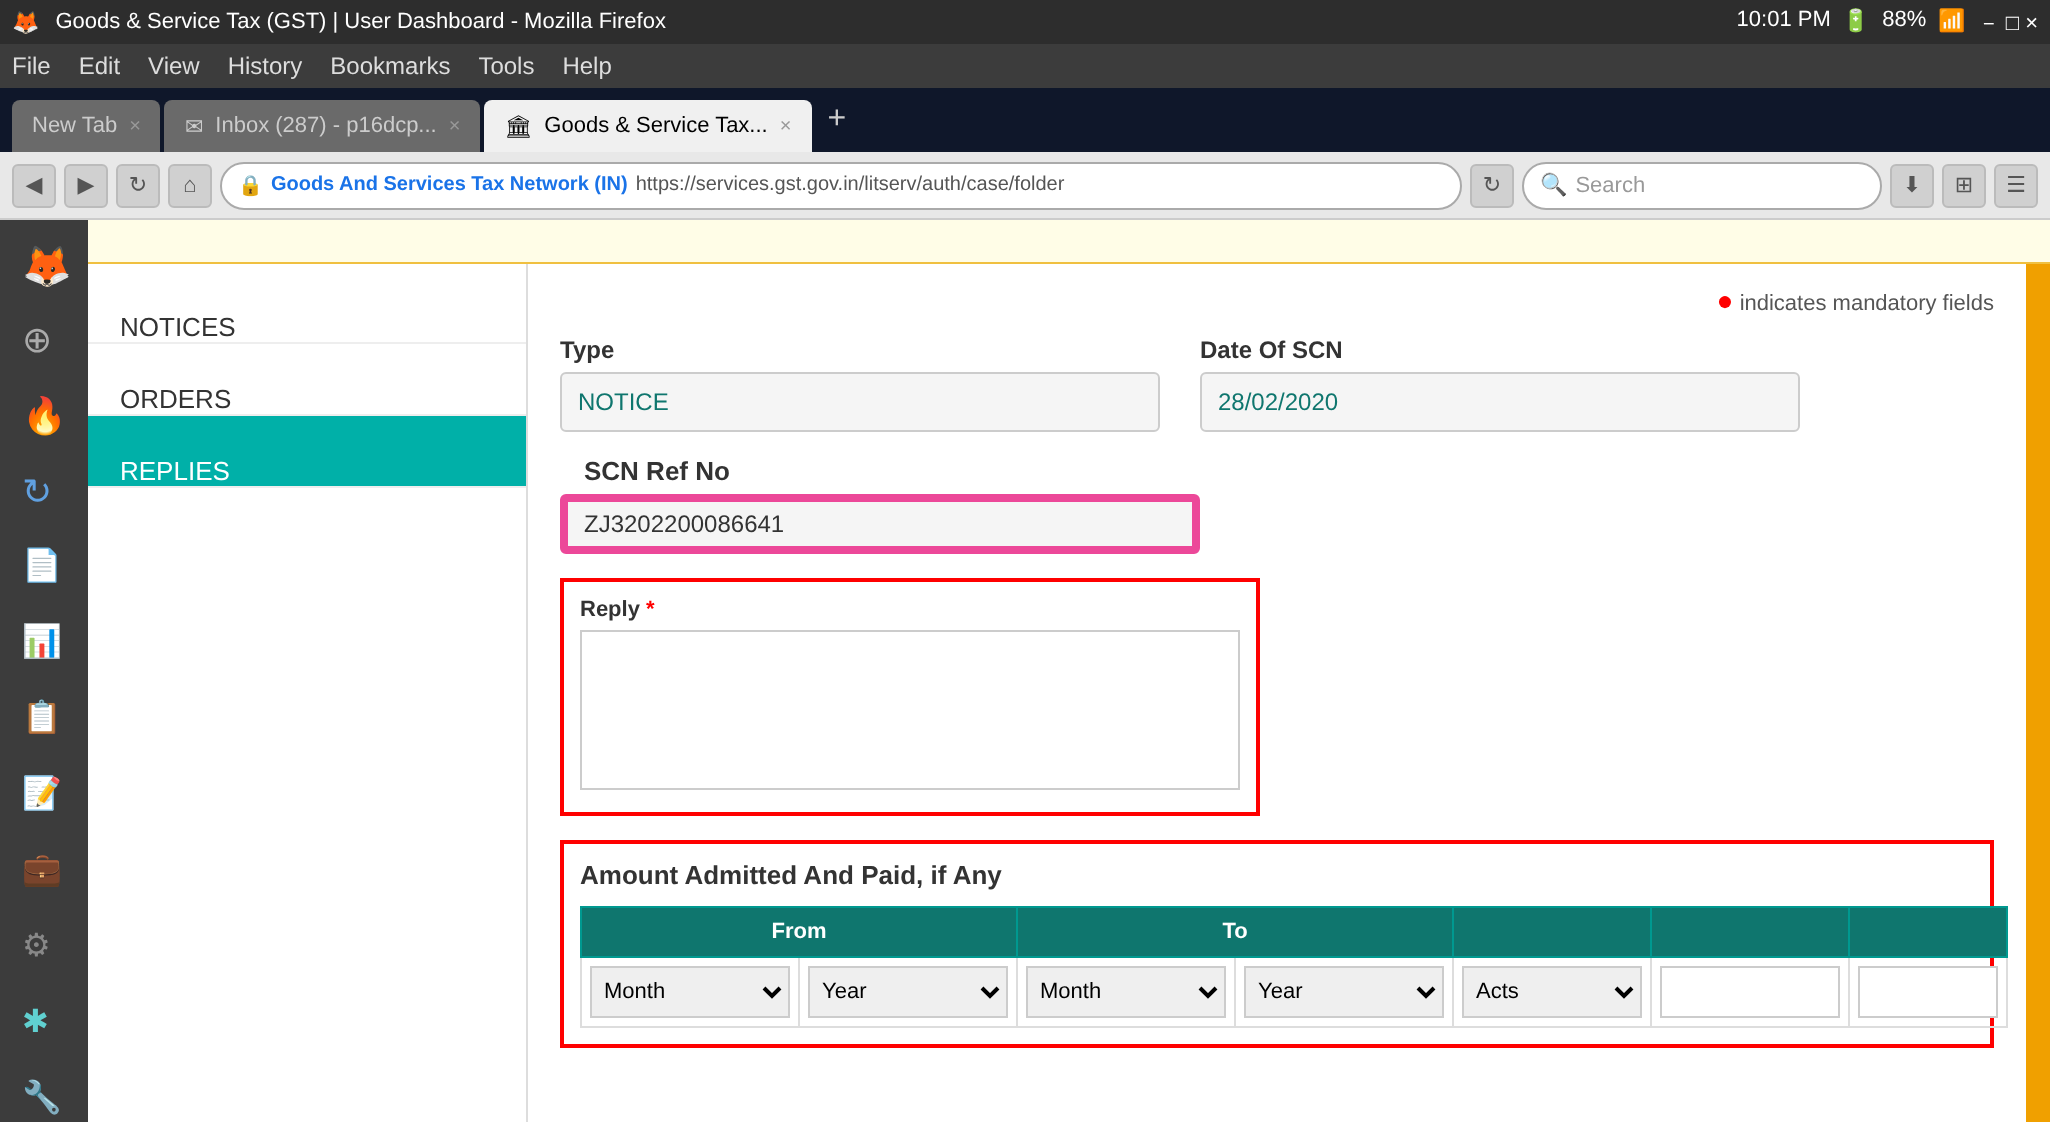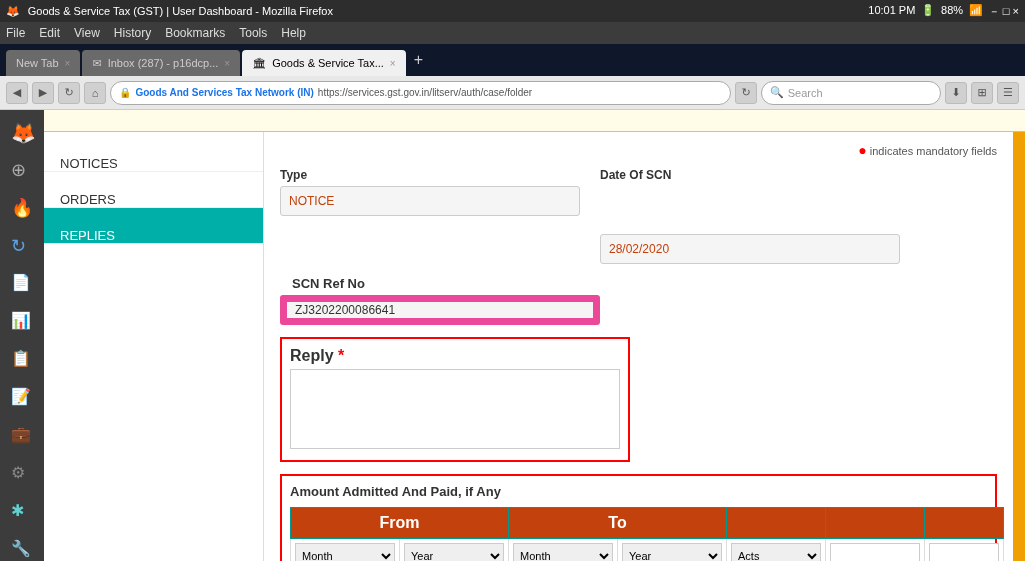--- a/index.html
+++ b/index.html
@@ -233,38 +233,38 @@
       color: #333;
       font-weight: bold;
     }
     .form-group input, .form-group select {
       border: 1px solid #ccc;
       border-radius: 3px;
       height: 30px;
       padding: 0 8px;
       font-size: 12px;
       background: #f5f5f5;
-      color: #c2410c;
+      color: #0f766e;
     }
     .form-group.wide input { width: 300px; }
-    .form-group.medium input { width: 300px; margin-top: 48px; }
+    .form-group.medium input { width: 300px; }
 
     .scn-group { margin-bottom: 12px; }
     .scn-group label { font-size: 13px; color: #333; font-weight: bold; display: block; margin-bottom: 4px; margin-left: 12px; }
-    .scn-group input { width: 320px; height: 30px; border: 7px solid #ec4899; border-radius: 3px; padding: 0 8px; font-size: 12px; background: #f5f5f5; color: #333; }
+    .scn-group input { width: 320px; height: 30px; border: 4px solid #ec4899; border-radius: 3px; padding: 0 8px; font-size: 12px; background: #f5f5f5; color: #333; }
 
     
     .reply-section {
       border: 2px solid red;
       padding: 8px;
       margin-bottom: 12px;
       display: inline-block;
     }
     .reply-label {
-      font-size: 16px;
+      font-size: 11px;
       font-weight: bold;
       margin-bottom: 4px;
       color: #333;
     }
     .reply-label .required { color: red; }
     .reply-textarea {
       width: 330px;
       height: 80px;
       border: 1px solid #ccc;
       resize: none;
@@ -293,25 +293,25 @@
     .tax-table .header-row-1 th {
       background: #00b0a8;
       color: #fff;
       text-align: center;
       padding: 6px 8px;
       font-size: 12px;
       font-weight: bold;
       border: 1px solid #009990;
     }
     .tax-table .header-row-2 th {
-      background: #c2410c;
+      background: #0f766e;
       color: #fff;
       text-align: center;
       padding: 6px 4px;
-      font-size: 16px;
+      font-size: 11px;
       font-weight: bold;
       border: 1px solid #009990;
     }
     .tax-table td {
       border: 1px solid #ddd;
       padding: 4px;
       text-align: center;
     }
     .tax-table select {
       height: 26px;

